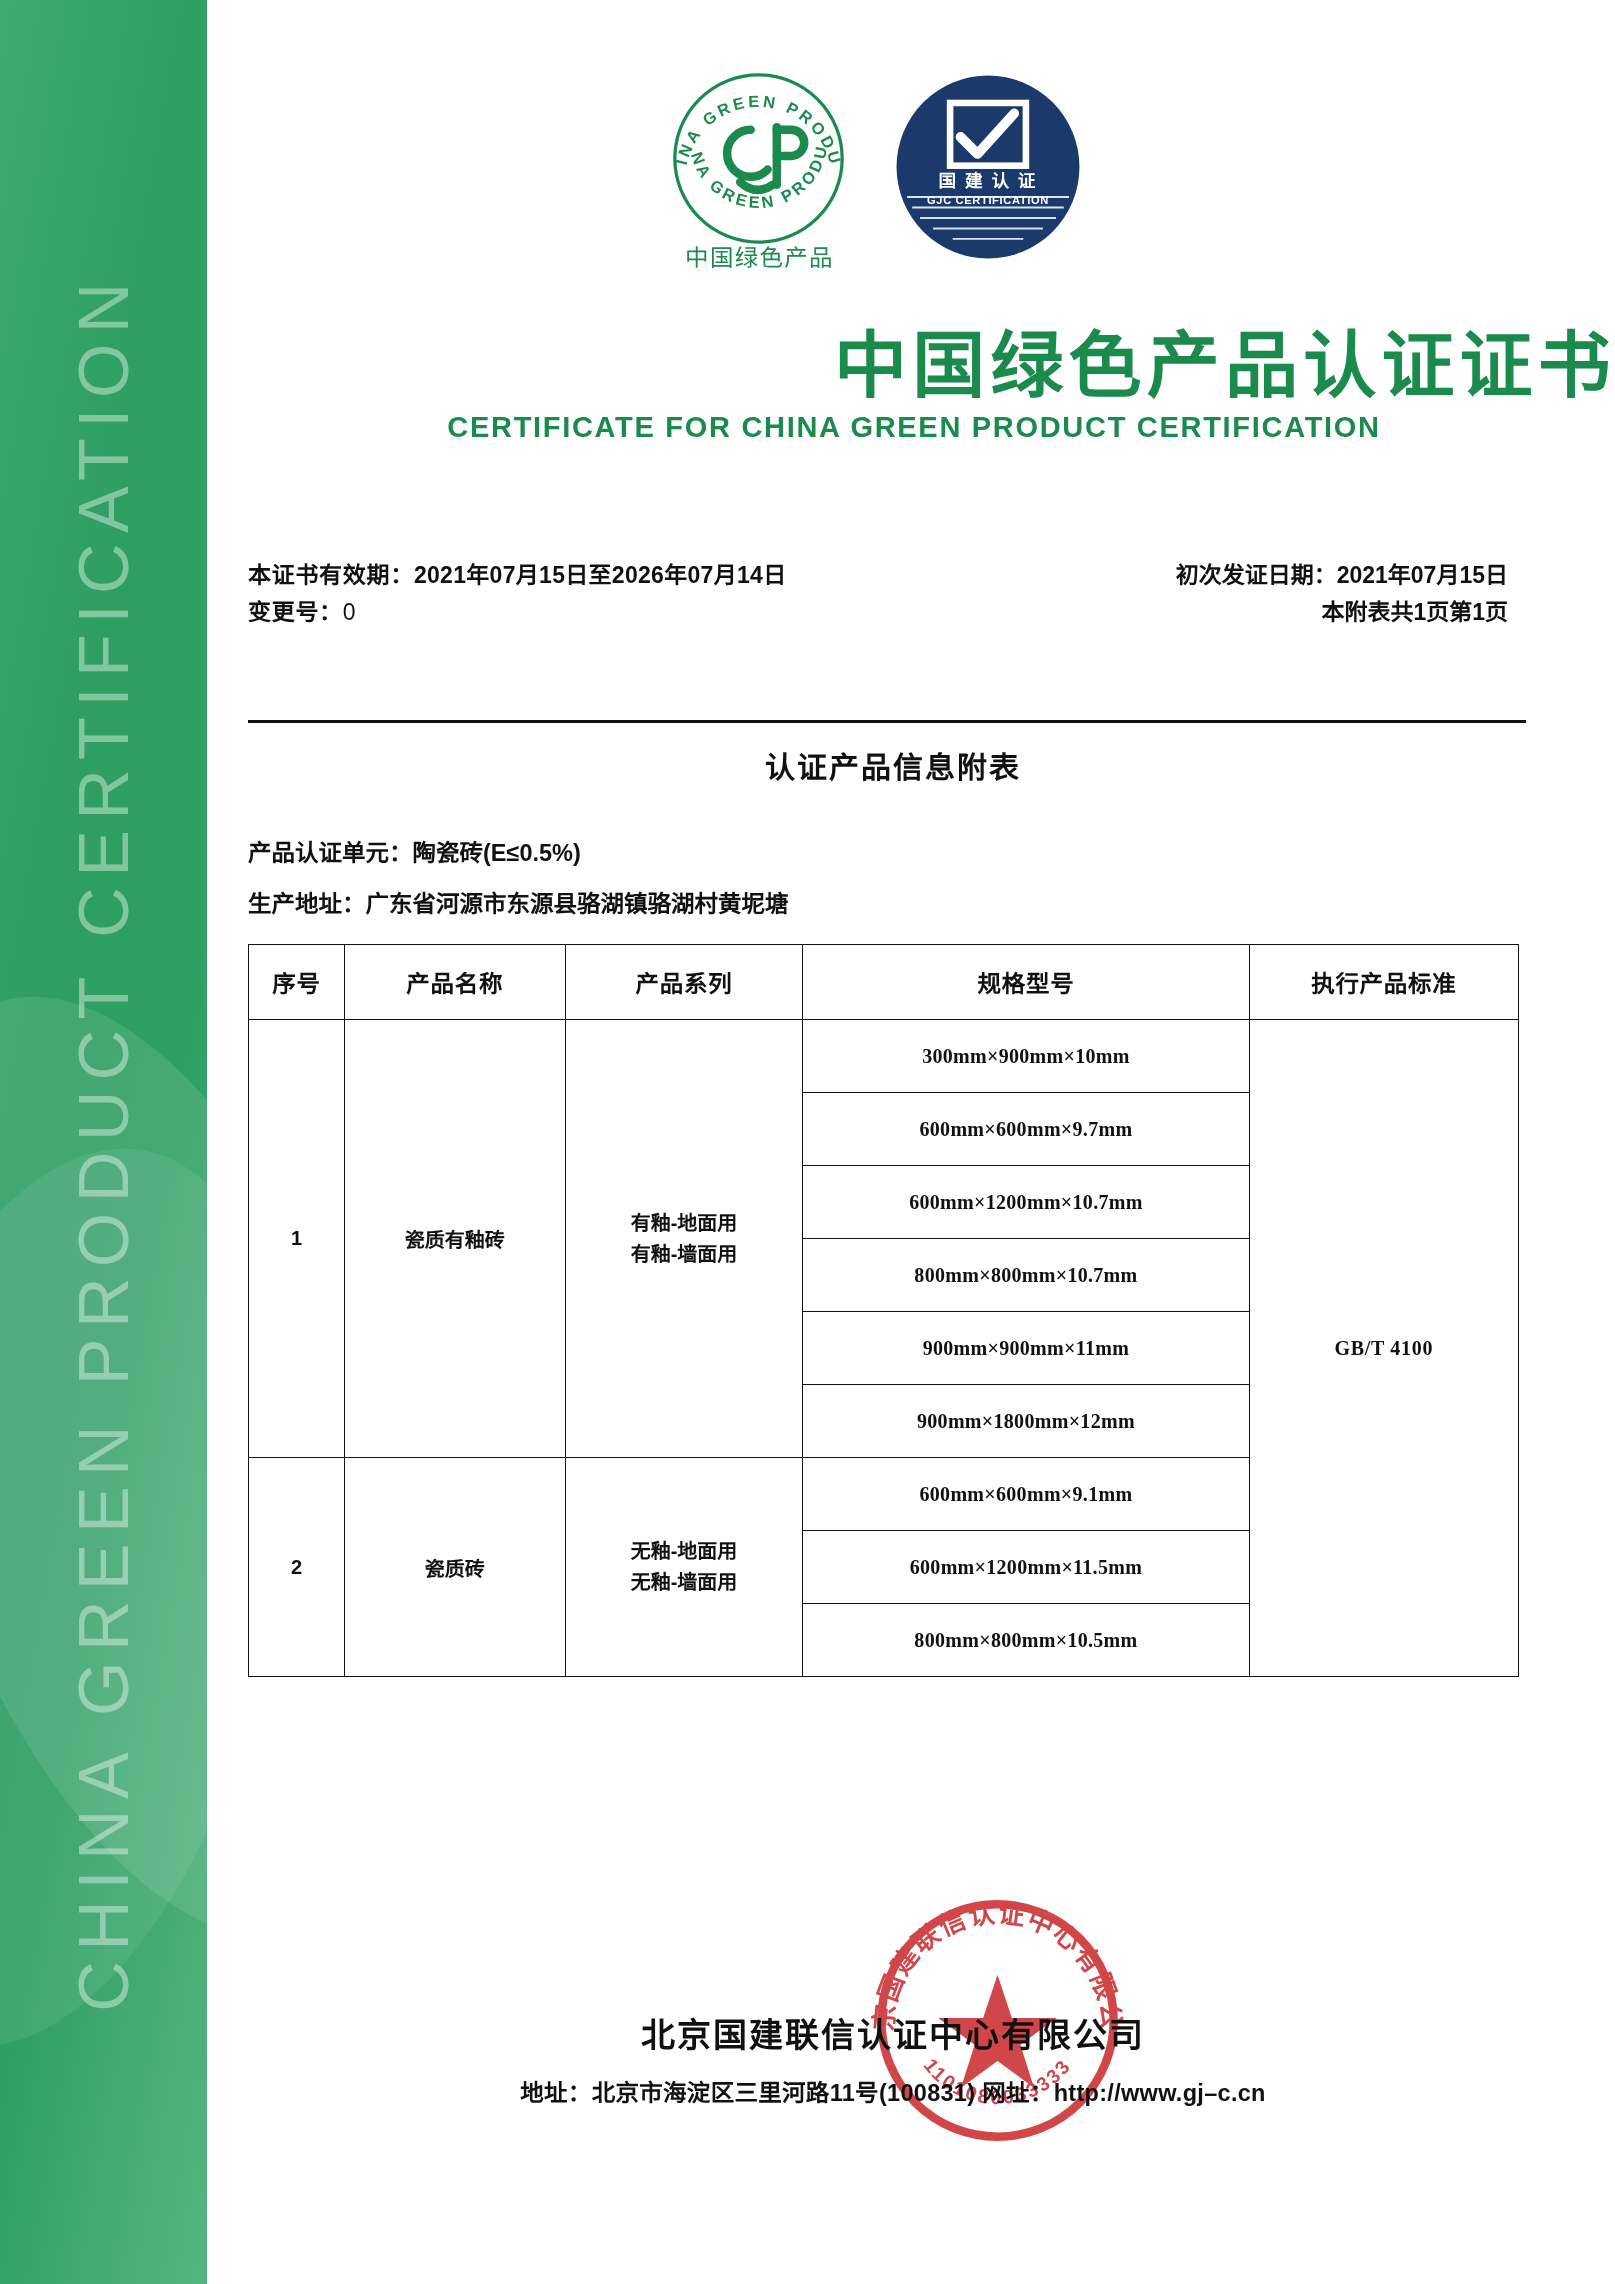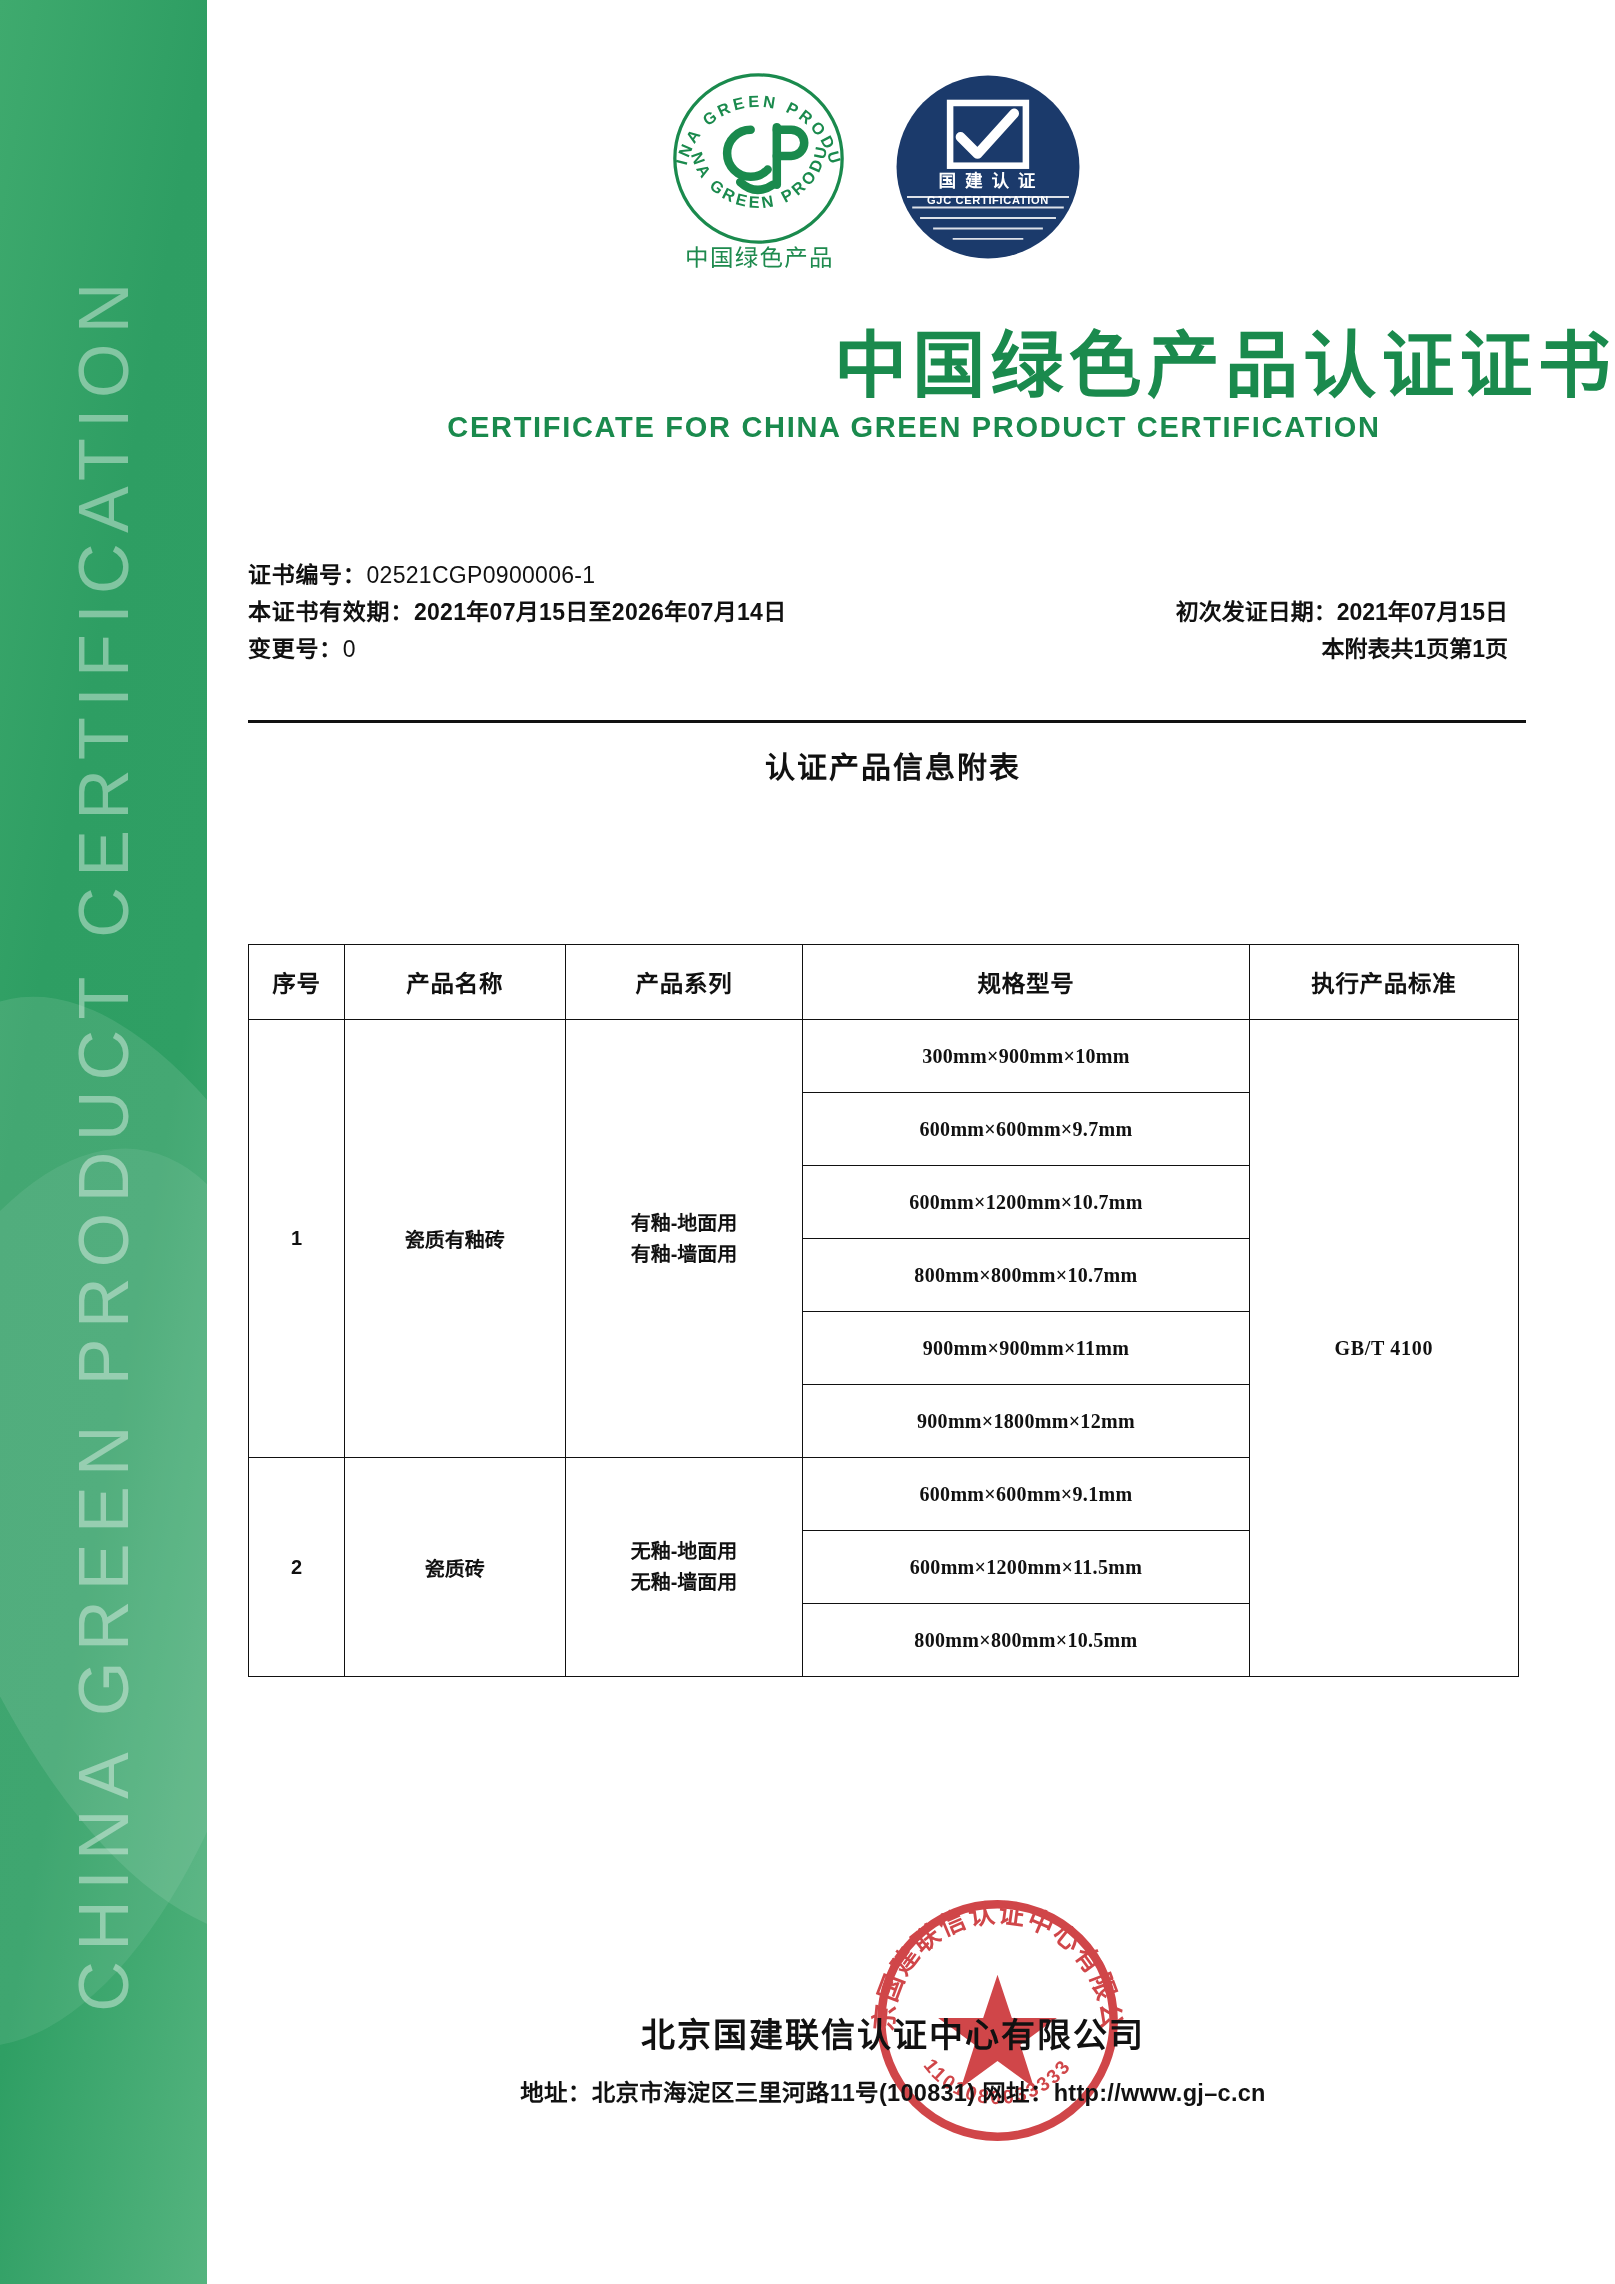--- a/index.html
+++ b/index.html
@@ -347,35 +347,40 @@
         <text x="150" y="206" text-anchor="middle" font-family="Liberation Sans, sans-serif" font-size="17" font-weight="bold" fill="#ffffff" letter-spacing="1">GJC CERTIFICATION</text>
       </svg>
     </div>
   </div>
 
   <div class="title-cn">中国绿色产品认证证书</div>
   <div class="title-en">CERTIFICATE FOR CHINA GREEN PRODUCT CERTIFICATION</div>
 
   <div class="info">
     <div class="row">
-      <span class="lbl">证书编号：</span><span class="val val-plain">02521CGP0900006-1</span>
-    </div>
-    <div class="row">
       <span class="lbl">本证书有效期：</span><span class="val">2021年07月15日至2026年07月14日</span>
       <span class="right"><span>初次发证日期：</span><span>2021年07月15日</span></span>
     </div>
     <div class="row">
       <span class="lbl">变更号：</span><span class="val val-plain">0</span>
       <span class="right">本附表共1页第1页</span>
     </div>
   </div>
   <div class="rule"></div>
 
   <div class="subtitle">认证产品信息附表</div>
 
+  <div class="meta">
+    <div class="row">
+      <span>产品认证单元：</span><span>陶瓷砖(E≤0.5%)</span>
+    </div>
+    <div class="row">
+      <span>生产地址：</span><span>广东省河源市东源县骆湖镇骆湖村黄坭塘</span>
+    </div>
+  </div>
 
   <div class="tbl-wrap">
     <table class="product">
       <thead>
         <tr>
           <th class="col-no">序号</th>
           <th class="col-name">产品名称</th>
           <th class="col-series">产品系列</th>
           <th class="col-spec">规格型号</th>
           <th class="col-std">执行产品标准</th>

